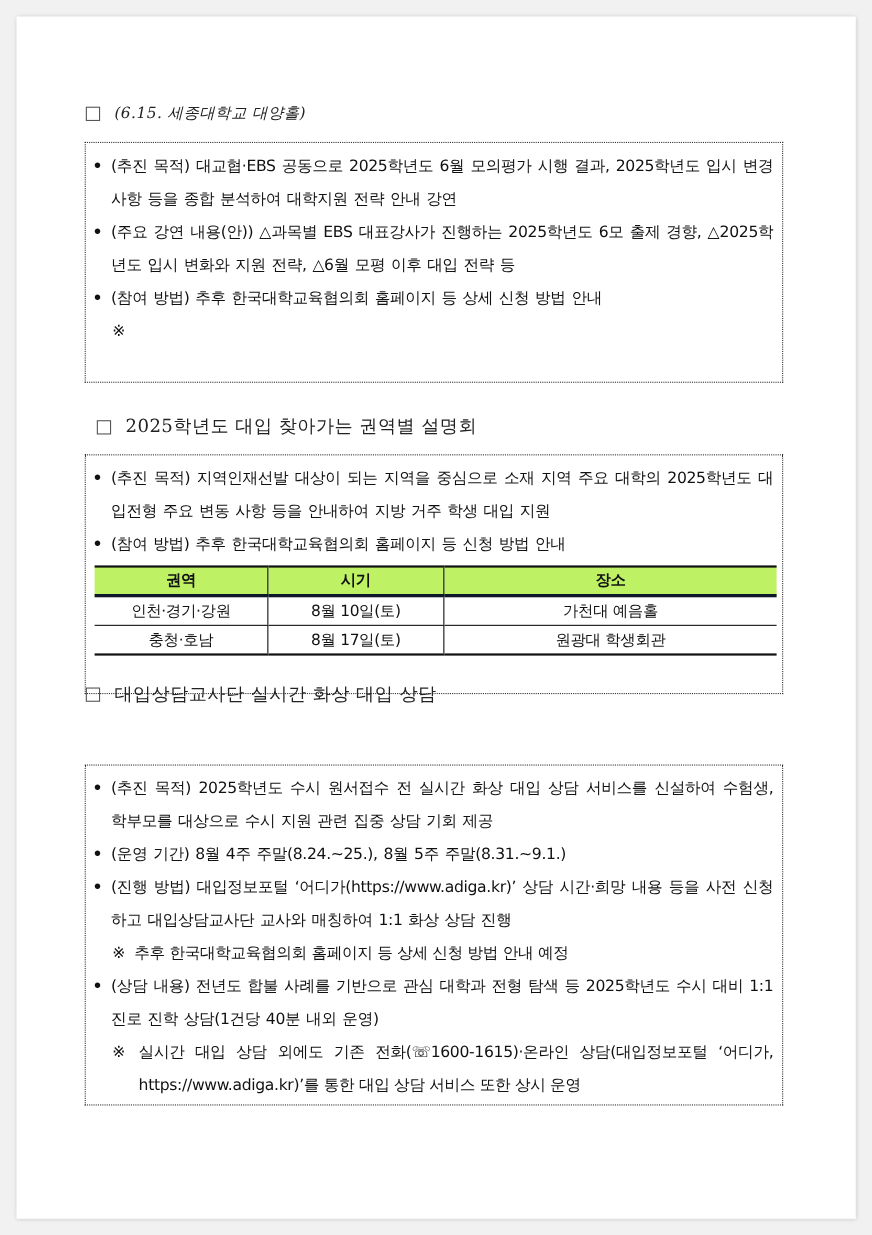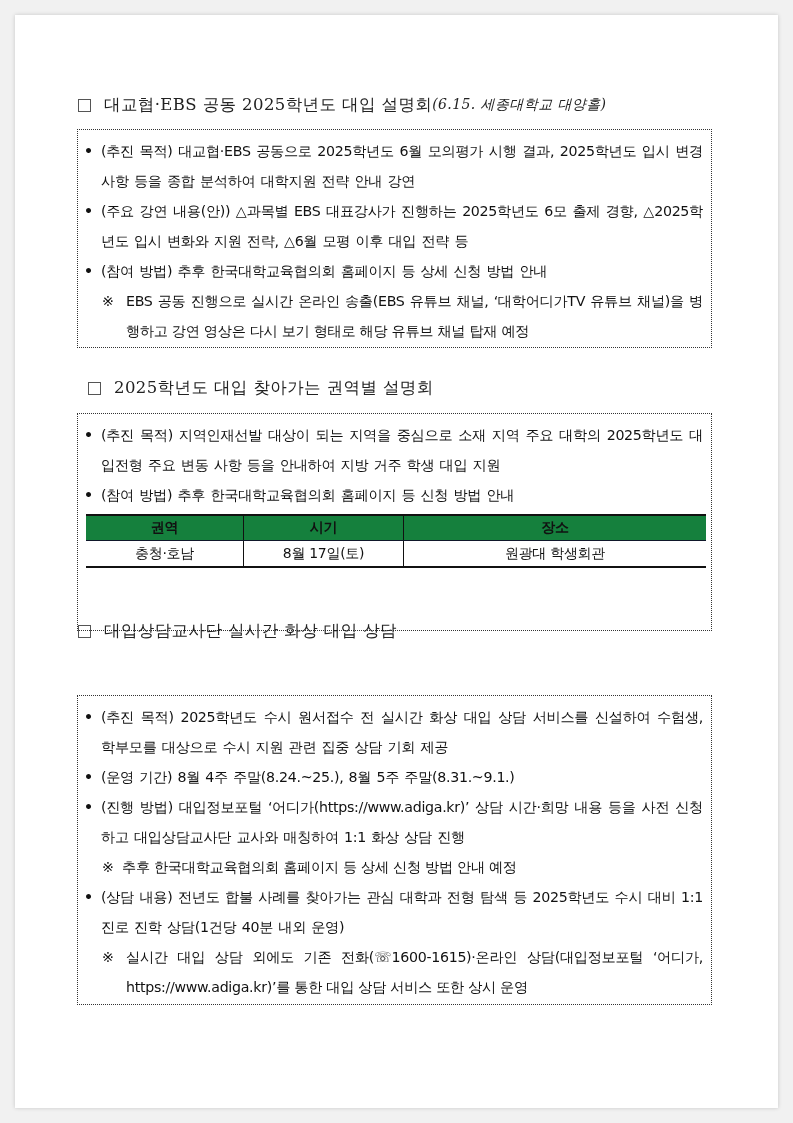--- a/index.html
+++ b/index.html
@@ -91,25 +91,25 @@
   }
   table.schedule {
     width: 620px;
     margin: 4px 0 4px 2px;
     border-collapse: collapse;
     font-family: "DejaVu Sans", "Liberation Sans", sans-serif;
     font-size: 14px;
     letter-spacing: -0.3px;
   }
   table.schedule th {
-    background: #15803d;
+    background: #bef264;
     font-weight: bold;
     height: 22px;
     border-top: 2.5px solid #111;
-    border-bottom: 1px solid #0f172a;
+    border-bottom: 3px solid #0f172a;
     border-left: 1px solid #111;
   }
   table.schedule td {
     height: 23px;
     text-align: center;
     border-bottom: 1px solid #111;
     border-left: 1px solid #111;
   }
   table.schedule tr > *:first-child {
     border-left: none;
@@ -118,40 +118,38 @@
     border-bottom: 2.5px solid #111;
   }
 </style>
 </head>
 <body>
 
 <div class="page"></div>
 
 <div class="section-title" style="top:94px;">
   <span class="sq"></span>
-  <span>대교협·EBS 공동 2025학년도 대입 설명회</span>
     <span class="sub">(6.15. 세종대학교 대양홀)</span>
 </div>
 
 <div class="box" style="top:129px; height:219px;">
   <div class="item">
     <span class="bullet">•</span>
     <b>(추진 목적)</b><span> 대교협·EBS 공동으로 2025학년도 6월 모의평가 시행 결과, 2025학년도 입시 변경 사항 등을 종합 분석하여 대학지원 전략 안내 강연</span>
   </div>
   <div class="item">
     <span class="bullet">•</span>
     <b>(주요 강연 내용(안))</b><span> △과목별 EBS 대표강사가 진행하는 2025학년도 6모 출제 경향, △2025학년도 입시 변화와 지원 전략, △6월 모평 이후 대입 전략 등</span>
   </div>
   <div class="item">
     <span class="bullet">•</span>
     <b>(참여 방법)</b><span> 추후 한국대학교육협의회 홈페이지 등 상세 신청 방법 안내</span>
   </div>
   <div class="note">
     <span class="mark">※</span>
-    <span>EBS 공동 진행으로 실시간 온라인 송출(EBS 유튜브 채널, ‘대학어디가TV 유튜브 채널)을 병행하고 강연 영상은 다시 보기 형태로 해당 유튜브 채널 탑재 예정</span>
   </div>
 </div>
 
 <div class="section-title" style="top:377px;margin-left:10px;">
   <span class="sq"></span>
   <span>2025학년도 대입 찾아가는 권역별 설명회</span>
 </div>
 
 <div class="box" style="top:413px; height:218px;">
   <div class="item">
@@ -164,20 +162,25 @@
   </div>
   <table class="schedule">
     <thead>
       <tr>
         <th style="width:155px;">권역</th>
         <th style="width:157px;margin-top:36px;">시기</th>
         <th>장소</th>
       </tr>
     </thead>
     <tbody>
+      <tr>
+        <td>인천·경기·강원</td>
+        <td>8월 10일(토)</td>
+        <td>가천대 예음홀</td>
+      </tr>
       <tr class="last">
         <td>충청·호남</td>
         <td>8월 17일(토)</td>
         <td>원광대 학생회관</td>
       </tr>
     </tbody>
   </table>
 </div>
 
 <div class="section-title" style="top:620px;">
@@ -197,19 +200,19 @@
   <div class="item">
     <span class="bullet">•</span>
     <b>(진행 방법)</b><span> 대입정보포털 ‘어디가(https://www.adiga.kr)’ 상담 시간·희망 내용 등을 사전 신청하고 대입상담교사단 교사와 매칭하여 1:1 화상 상담 진행</span>
   </div>
   <div class="note" style="padding-left:38px;">
     <span class="mark">※</span>
     <span>추후 한국대학교육협의회 홈페이지 등 상세 신청 방법 안내 예정</span>
   </div>
   <div class="item">
     <span class="bullet">•</span>
-    <b>(상담 내용)</b><span> 전년도 합불 사례를 찾아가는 관심 대학과 전형 탐색 등 2025학년도 수시 대비 1:1 진로 진학 상담(1건당 40분 내외 운영)</span>
+    <b>(상담 내용)</b><span> 전년도 합불 사례를 기반으로 관심 대학과 전형 탐색 등 2025학년도 수시 대비 1:1 진로 진학 상담(1건당 40분 내외 운영)</span>
   </div>
   <div class="note">
     <span class="mark">※</span>
     <span>실시간 대입 상담 외에도 기존 전화(☏1600-1615)·온라인 상담(대입정보포털 ‘어디가, https://www.adiga.kr)’를 통한 대입 상담 서비스 또한 상시 운영</span>
   </div>
 </div>
 
 </body></html>

